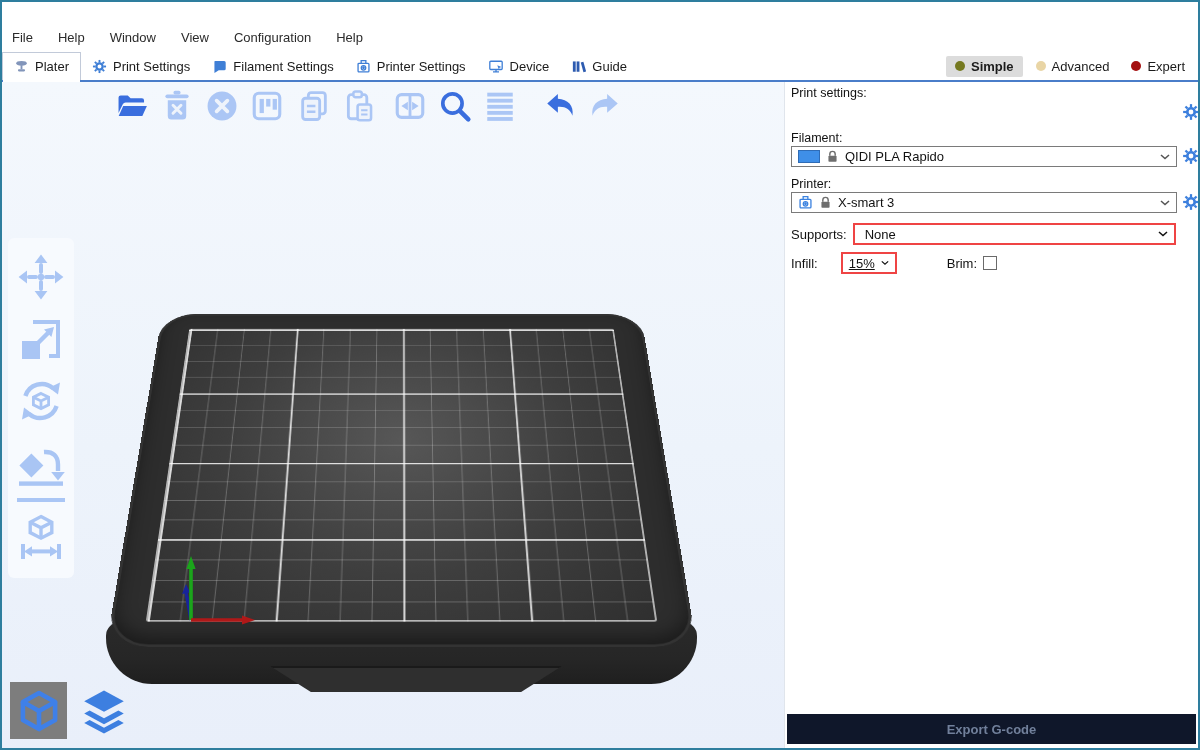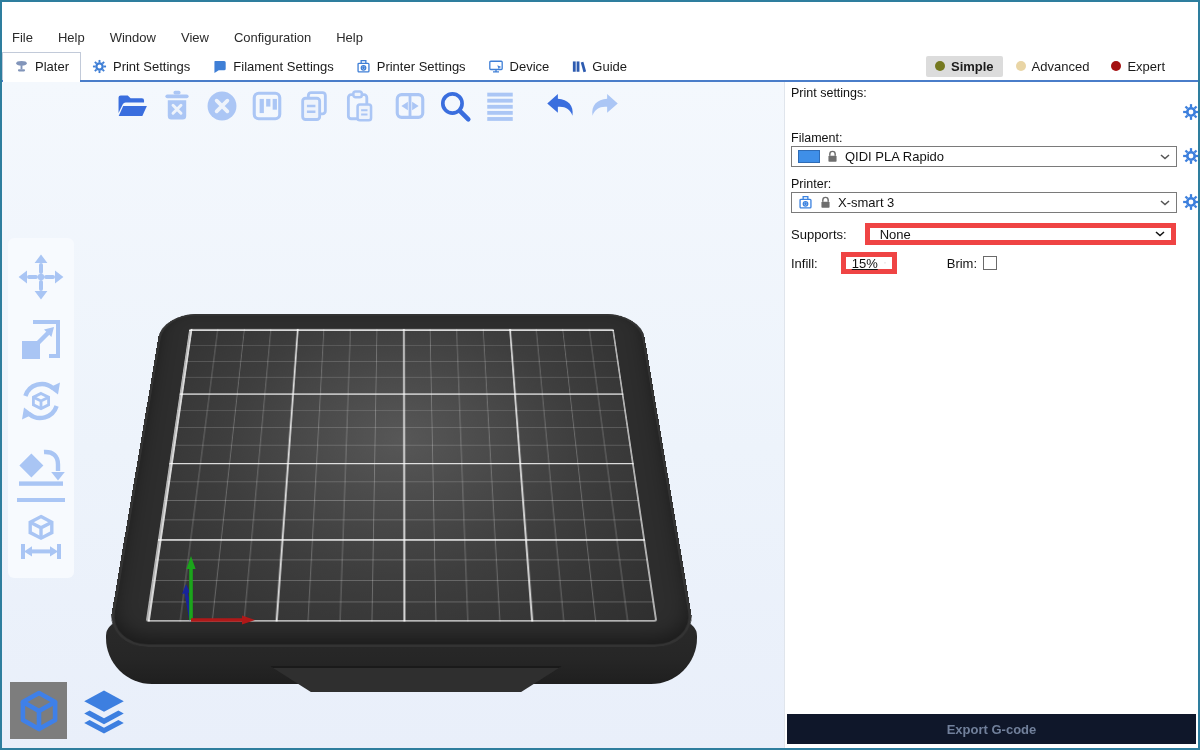--- a/index.html
+++ b/index.html
@@ -17,21 +17,21 @@
   .win-btn { width:46px; height:26px; display:flex; align-items:center; justify-content:center; color:#6e6e6e; }
   
   .menubar { position:absolute; left:0; top:26px; right:0; height:24px; background:#fff; display:flex; align-items:flex-start; padding-left:8px; gap:21px; }
   .menu-item { color:#2b2b2b; font-size:13px; padding:2px 2px; }
   
   .tabbar { position:absolute; left:0; top:50px; right:0; height:30px; background:#fff; border-bottom:2px solid #4a7dc9; display:flex; align-items:stretch; }
   .tab { display:flex; align-items:center; gap:6px; padding:0 11px; font-size:13px; color:#1b1b1b; position:relative; }
   .tab.active { background:#fff; border:1px solid #c2cad9; border-bottom:none;justify-content:center; }
   .tab.active::after { content:''; position:absolute; left:0; right:0; bottom:-2px; height:2px; background:#fff; }
   .tab svg { flex:0 0 auto; }
-  .modes { margin-left:auto; display:flex; align-items:center; gap:4px; padding-right:24px; }
+  .modes { margin-left:auto; display:flex; align-items:center; gap:4px; padding-right:4px; }
   .mode { display:flex; align-items:center; gap:6px; padding:3px 9px; border-radius:2px; font-size:13px; color:#1b1b1b; }
   .mode.active { background:#dcdcdc; font-weight:bold; }
   .dot { width:10px; height:10px; border-radius:50%; }
   
   .main { position:absolute; left:0; top:80px; right:0; bottom:0; }
   .viewport { position:absolute; left:0; top:0; width:782px; height:100%; overflow:hidden;
               background:linear-gradient(180deg,#f4f8fd 0%,#edf3fb 55%,#e9effa 100%); }
   
   .top-toolbar { position:absolute; left:110px; top:5px; display:flex; gap:5px; align-items:center; }
   .tbtn { width:40px; height:38px; display:flex; align-items:center; justify-content:center; }
@@ -66,21 +66,21 @@
                 clip-path:polygon(0 0,100% 0,86% 100%,14% 100%); border-top:2px solid #1a1a1a; }
   .axes { position:absolute; left:175px; top:462px; }
   
   .right-panel { position:absolute; left:782px; top:0; right:0; bottom:0; background:#fff; border-left:1px solid #e0e5ec; }
   .rp-label { position:absolute; left:6px; font-size:12.5px; color:#111; }
   .combo { position:absolute; left:6px; width:386px; height:21px; border:1px solid #7a7a7a; background:#fff; display:flex; align-items:center; padding:0 6px; gap:6px; font-size:13px; color:#111; }
   .combo .chev { margin-left:auto; color:#555; }
   .swatch { width:22px; height:13px; background:#3f8fe8; border:1px solid #2f6cb6; }
   .gear-side { position:absolute; left:397px; width:18px; height:18px; color:#3c7fdd; }
   .inline-row { position:absolute; left:6px; display:flex; align-items:center; font-size:13px; color:#111; }
-  .mini-combo { height:22px; border:5px solid #ef4444; background:#fff; display:flex; align-items:center; padding:0 6px; gap:6px; }
+  .mini-combo { height:22px; border:2px solid #ef4444; background:#fff; display:flex; align-items:center; padding:0 6px; gap:6px; }
   .checkbox { width:14px; height:14px; border:1px solid #6a6a6a; background:#fff; display:inline-block; }
   .export-btn { position:absolute; left:2px; right:2px; bottom:4px; height:30px; background:#0f172a; color:#71809b;
                 font-weight:bold; font-size:13px; display:flex; align-items:center; justify-content:center; }
   .lock { color:#6e6e6e; }
   .cgear { color:#3b82e0; }
 </style>
 </head>
 <body>
 
 <svg width="0" height="0" style="position:absolute">
@@ -394,21 +394,21 @@
           </svg>
         <span>X-smart 3</span>
         <svg class="chev" width="10" height="6" viewBox="0 0 10 6">
             <use href="#sym-chevron"></use>
           </svg>
       </div>
       <svg class="gear-side" style="top:111px" viewBox="0 0 24 24">
           <use href="#sym-gear"></use>
         </svg>
 
-      <div class="inline-row" style="top:141px; right:22px;gap:12px;">
+      <div class="inline-row" style="top:141px; right:22px;">
         <span>Supports:</span>
         <div class="mini-combo" style="margin-left:6px; flex:1;">
           <span style="padding-left:4px">None</span>
           <svg class="chev" style="margin-left:auto" width="10" height="6" viewBox="0 0 10 6">
               <use href="#sym-chevron"></use>
             </svg>
         </div>
       </div>
 
       <div class="inline-row" style="top:170px">

